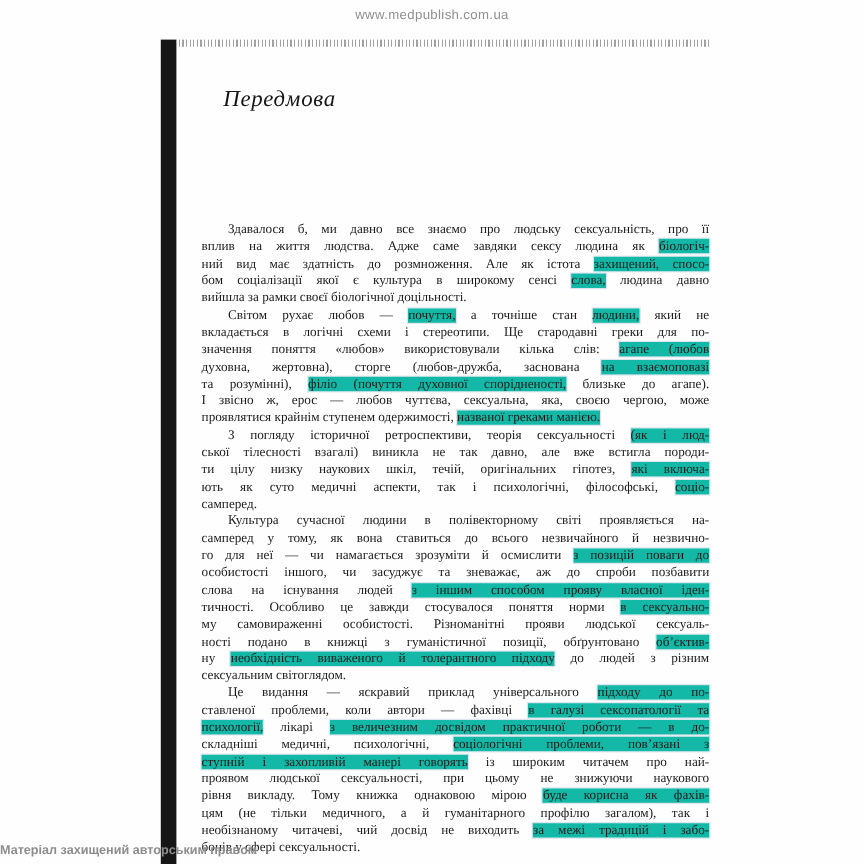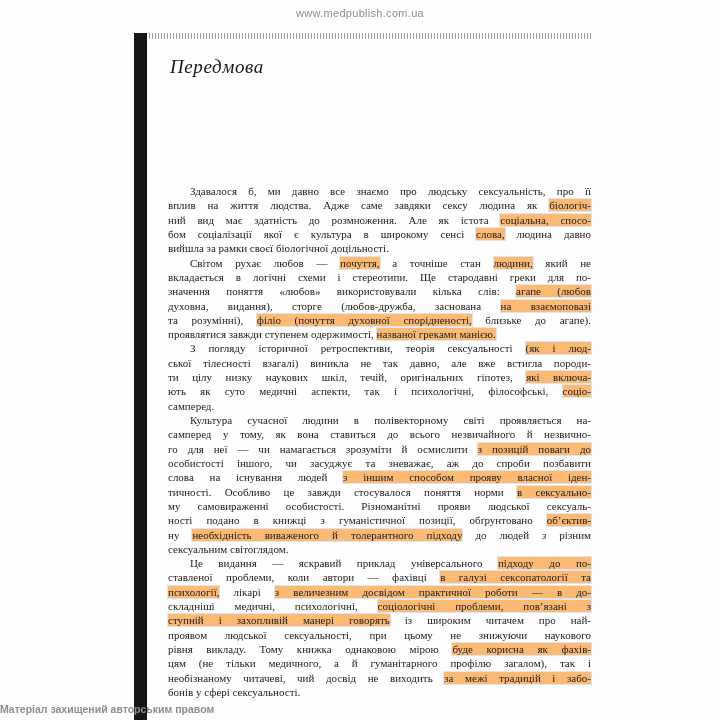--- a/index.html
+++ b/index.html
@@ -24,33 +24,33 @@
     background: #161616;
   }
   .tick-strip {
     position: absolute; left: 149px; top: 33px;
     width: 442px; height: 6px;
     background: repeating-linear-gradient(to right,
       #8a8a8a 0px, #8a8a8a 1px, transparent 1px, transparent 3px);
     opacity: .8;
   }
   .title {
-    position: absolute; left: 170px; top: 56px; margin: 0;
+    position: absolute; left: 170px; top: 56px; margin: 16px;
     font-style: italic; font-weight: 400;
     font-size: 19px; color: #161616; letter-spacing: .6px;
   }
   .body-text {
     position: absolute; left: 168px; top: 184px; width: 423px;
     font-size: 11px; line-height: 14.32px; color: #1c1c1c;
   }
   .line { text-align: justify; text-align-last: justify; }
   .line.last { text-align-last: left; }
   .line.indent { padding-left: 22px; }
   .hl {
-    background: #fdba74;
+    background: #14b8a6;
     box-shadow: 0 0 0 1px #dde6ee;
   }
   .footer-notice {
     position: absolute; bottom: 5px; left: 0; right: 0;
     text-align: left;
     font-family: "Liberation Sans", "DejaVu Sans", sans-serif;
     font-size: 10.5px; font-weight: bold; color: #8d8d8d;
   }
 </style>
 </head>
@@ -61,29 +61,30 @@
 
   <div class="spine-bar"></div>
 
   <div class="tick-strip"></div>
 
   <h1 class="title">Передмова</h1>
 
   <div class="body-text">
       <div class="line indent"><span>Здавалося б, ми давно все знаємо про людську сексуальність, про її</span></div>
       <div class="line"><span>вплив на життя людства. Адже саме завдяки сексу людина як </span><span class="hl">біологіч-</span></div>
-      <div class="line"><span>ний вид має здатність до розмноження. Але як істота </span><span class="hl">соціальна, спосо-</span></div>
+      <div class="line"><span>ний вид має здатність до розмноження. Але як істота </span><span class="hl">захищений, спосо-</span></div>
       <div class="line"><span>бом соціалізації якої є культура в широкому сенсі </span><span class="hl">слова,</span><span> людина давно</span></div>
       <div class="line last"><span>вийшла за рамки своєї біологічної доцільності.</span></div>
       <div class="line indent"><span>Світом рухає любов — </span><span class="hl">почуття,</span><span> а точніше стан </span><span class="hl">людини,</span><span> який не</span></div>
       <div class="line"><span>вкладається в логічні схеми і стереотипи. Ще стародавні греки для по-</span></div>
       <div class="line"><span>значення поняття «любов» використовували кілька слів: </span><span class="hl">агапе (любов</span></div>
-      <div class="line"><span>духовна, видання), сторге (любов-дружба, заснована </span><span class="hl">на взаємоповазі</span></div>
+      <div class="line"><span>духовна, жертовна), сторге (любов-дружба, заснована </span><span class="hl">на взаємоповазі</span></div>
       <div class="line"><span>та розумінні), </span><span class="hl">філіо (почуття духовної спорідненості,</span><span> близьке до агапе).</span></div>
-      <div class="line last"><span>проявлятися завжди ступенем одержимості, </span><span class="hl">названої греками манією.</span></div>
+      <div class="line"><span>І звісно ж, ерос — любов чуттєва, сексуальна, яка, своєю чергою, може</span></div>
+      <div class="line last"><span>проявлятися крайнім ступенем одержимості, </span><span class="hl">названої греками манією.</span></div>
       <div class="line indent"><span>З погляду історичної ретроспективи, теорія сексуальності </span><span class="hl">(як і люд-</span></div>
       <div class="line"><span>ської тілесності взагалі) виникла не так давно, але вже встигла породи-</span></div>
       <div class="line"><span>ти цілу низку наукових шкіл, течій, оригінальних гіпотез, </span><span class="hl">які включа-</span></div>
       <div class="line"><span>ють як суто медичні аспекти, так і психологічні, філософські, </span><span class="hl">соціо-</span></div>
       <div class="line last"><span>самперед.</span></div>
       <div class="line indent"><span>Культура сучасної людини в полівекторному світі проявляється на-</span></div>
       <div class="line"><span>самперед у тому, як вона ставиться до всього незвичайного й незвично-</span></div>
       <div class="line"><span>го для неї — чи намагається зрозуміти й осмислити </span><span class="hl">з позицій поваги до</span></div>
       <div class="line"><span>особистості іншого, чи засуджує та зневажає, аж до спроби позбавити</span></div>
       <div class="line"><span>слова на існування людей </span><span class="hl">з іншим способом прояву власної іден-</span></div>

